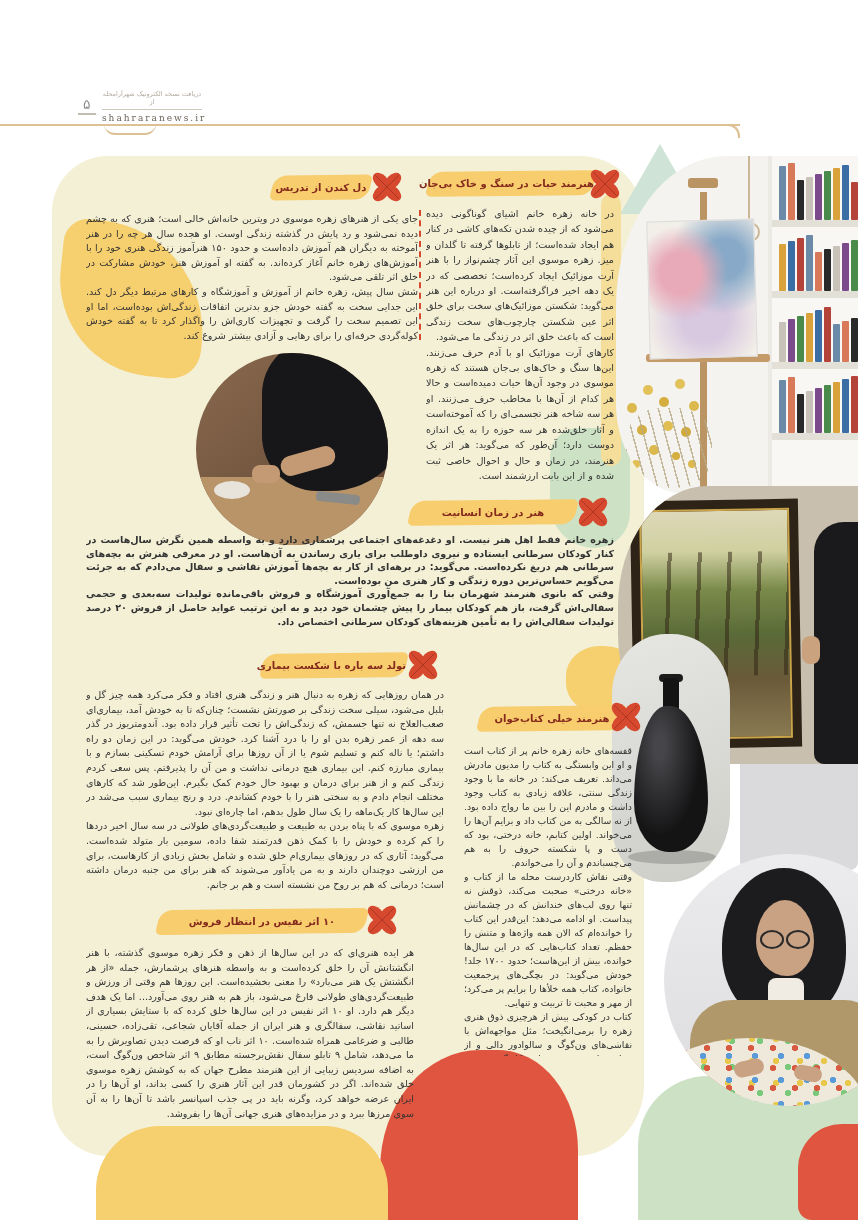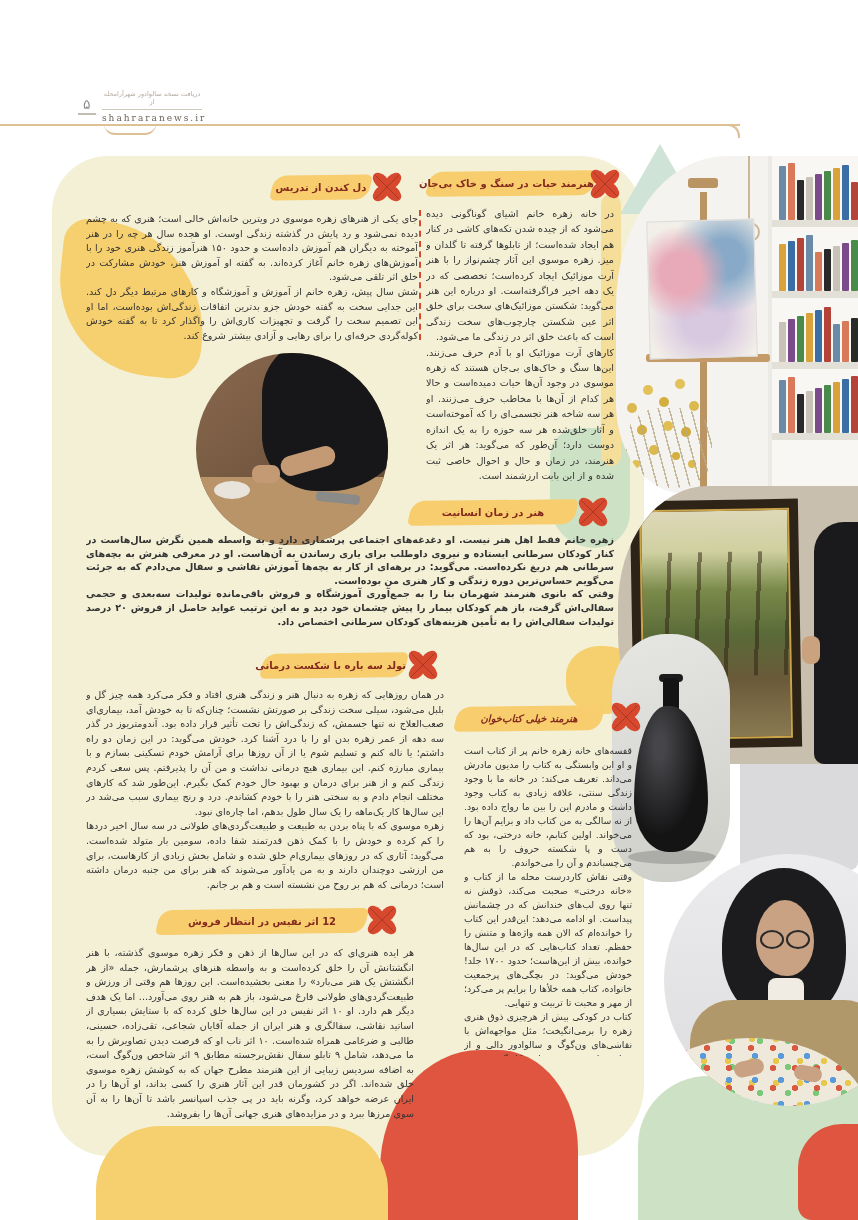--- a/index.html
+++ b/index.html
@@ -167,21 +167,21 @@
           <line x1="20" y1="20" x2="34" y2="34"></line>
       </g>
     </g>
   </defs>
 </svg>
 
 <div class="page">
 
   <div class="abs hdr-num">۵</div>
   <div class="abs hdr-lines">
-    <span class="hdr-note">دریافت نسخه سالوادور شهرآرامحله از</span>
+    <span class="hdr-note">دریافت نسخه الکترونیک شهرآرامحله از</span>
     <span class="hdr-site">shahraranews.ir</span>
   </div>
   <div class="abs hdr-rule">
       <span class="hook"></span>
     </div>
   <div class="abs hdr-notch"></div>
 
   <div class="abs blob blob-cream"></div>
   <div class="abs blob blob-yellow-tl"></div>
   <div class="abs blob tri-mint-top"></div>
@@ -307,37 +307,37 @@
   <div class="abs headline" style="left:410px;top:500px;width:166px;">
     <span class="pill-bg"></span>
     <span class="pill-label">هنر در زمان انسانیت</span>
   </div>
   <svg class="abs flower" style="left:576px;top:495px;" viewBox="0 0 40 40">
       <use href="#flower-def"></use>
     </svg>
 
   <div class="abs headline" style="left:262px;top:653px;width:144px;">
     <span class="pill-bg"></span>
-    <span class="pill-label">تولد سه باره با شکست درمانی</span>
+    <span class="pill-label">تولد سه باره با شکست بیماری</span>
   </div>
   <svg class="abs flower" style="left:406px;top:648px;" viewBox="0 0 40 40">
       <use href="#flower-def"></use>
     </svg>
 
-  <div class="abs headline" style="left:456px;top:706px;width:146px;font-style:italic;">
+  <div class="abs headline" style="left:479px;top:706px;width:146px;">
     <span class="pill-bg"></span>
     <span class="pill-label">هنرمند خیلی کتاب‌خوان</span>
   </div>
   <svg class="abs flower" style="left:609px;top:700px;" viewBox="0 0 40 40">
       <use href="#flower-def"></use>
     </svg>
 
   <div class="abs headline" style="left:158px;top:909px;width:208px;">
     <span class="pill-bg"></span>
-    <span class="pill-label">12 اثر نفیس در انتظار فروش</span>
+    <span class="pill-label">۱۰ اثر نفیس در انتظار فروش</span>
   </div>
   <svg class="abs flower" style="left:365px;top:903px;" viewBox="0 0 40 40">
       <use href="#flower-def"></use>
     </svg>
 
   <div class="abs copy" style="left:86px;top:212px;width:332px;height:142px;">جای یکی از هنرهای زهره موسوی در ویترین خانه‌اش خالی است؛ هنری که به چشم دیده نمی‌شود و رد پایش در گذشته زندگی اوست. او هجده سال هر چه را در هنر آموخته به دیگران هم آموزش داده‌است و حدود ۱۵۰ هنرآموز زندگی هنری خود را با آموزش‌های زهره خانم آغاز کرده‌اند. به گفته او آموزش هنر، خودش مشارکت در خلق اثر تلقی می‌شود.
 شش سال پیش، زهره خانم از آموزش و آموزشگاه و کارهای مرتبط دیگر دل کند. این جدایی سخت به گفته خودش جزو بدترین اتفاقات زندگی‌اش بوده‌است، اما او این تصمیم سخت را گرفت و تجهیزات کاری‌اش را واگذار کرد تا به گفته خودش کوله‌گردی حرفه‌ای را برای رهایی و آزادی بیشتر شروع کند.</div>
   <div class="abs copy copy-b" style="left:426px;top:206px;width:188px;height:290px;">در خانه زهره خانم اشیای گوناگونی دیده می‌شود که از چیده شدن تکه‌های کاشی در کنار هم ایجاد شده‌است؛ از تابلوها گرفته تا گلدان و میز. زهره موسوی این آثار چشم‌نواز را با هنر آرت موزائیک ایجاد کرده‌است؛ تخصصی که در یک دهه اخیر فراگرفته‌است. او درباره این هنر می‌گوید: شکستن موزائیک‌های سخت برای خلق اثر عین شکستن چارچوب‌های سخت زندگی است که باعث خلق اثر در زندگی ما می‌شود.
 کارهای آرت موزائیک او با آدم حرف می‌زنند. این‌ها سنگ و خاک‌های بی‌جان هستند که زهره موسوی در وجود آن‌ها حیات دمیده‌است و حالا هر کدام از آن‌ها با مخاطب حرف می‌زنند. او هر سه شاخه هنر تجسمی‌ای را که آموخته‌است و آثار خلق‌شده هر سه حوزه را به یک اندازه دوست دارد؛ آن‌طور که می‌گوید: هر اثر یک هنرمند، در زمان و حال و احوال خاصی ثبت شده و از این بابت ارزشمند است.</div>
   <div class="abs copy copy-c" style="left:86px;top:533px;width:528px;height:110px;">زهره خانم فقط اهل هنر نیست. او دغدغه‌های اجتماعی پرشماری دارد و به واسطه همین نگرش سال‌هاست در کنار کودکان سرطانی ایستاده و نیروی داوطلب برای یاری رساندن به آن‌هاست. او در معرفی هنرش به بچه‌های سرطانی هم دریغ نکرده‌است. می‌گوید: در برهه‌ای از کار به بچه‌ها آموزش نقاشی و سفال می‌دادم که به جرئت می‌گویم حساس‌ترین دوره زندگی و کار هنری من بوده‌است.

